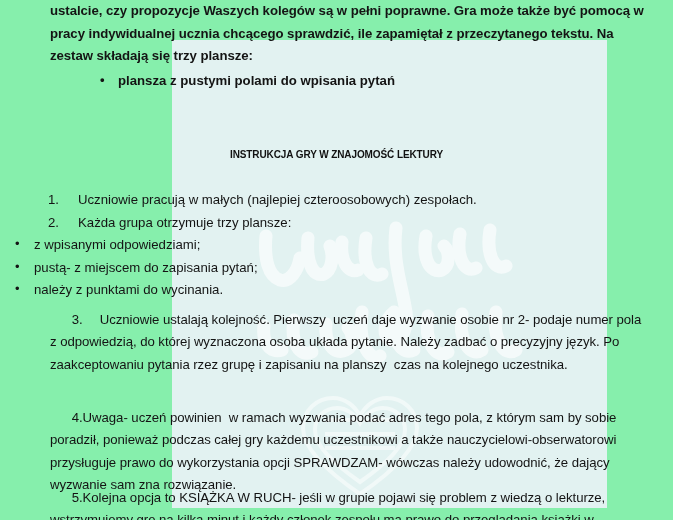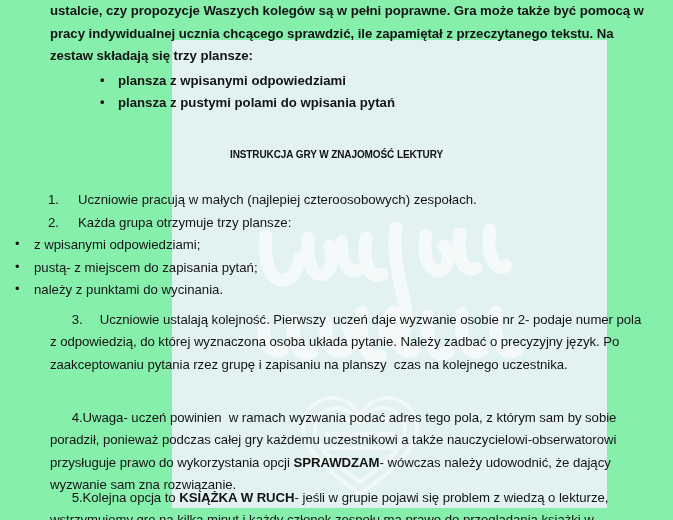--- a/index.html
+++ b/index.html
@@ -173,21 +173,21 @@
     top: 384px;
     width: 592px;
   }
 
   .block5 {
     left: 50px;
     top: 464px;
     width: 592px;
   }
 
-  .para b { font-weight: bold; }
+  .para b { font-weight: normal; }
 </style>
 </head>
 <body>
 
 <div id="page">
 
   <div class="tint-block"></div>
 
   <svg class="watermark wm-script" viewBox="0 0 290 170">
     <g fill="none" stroke="#ffffff" stroke-width="13" stroke-linecap="round" stroke-linejoin="round" opacity="0.75">
@@ -216,21 +216,20 @@
       <path d="M65 92 C38 73, 20 56, 20 40 C20 27, 30 18, 42 18 C51 18, 60 24, 65 33 C70 24, 79 18, 88 18 C100 18, 110 27, 110 40 C110 56, 92 73, 65 92 Z"></path>
       <path d="M30 44 L100 44 M30 58 L100 58 M30 30 L100 30"></path>
     </g>
   </svg>
 
   <div class="content">
 
     <div class="para bold-para">ustalcie, czy propozycje Waszych kolegów są w pełni poprawne. Gra może także być pomocą w pracy indywidualnej ucznia chcącego sprawdzić, ile zapamiętał z przeczytanego tekstu. Na zestaw składają się trzy plansze:</div>
 
     <ul class="bullets-bold">
-      <li>plansza z wpisanymi odpowiedziami</li>
       <li>plansza z pustymi polami do wpisania pytań</li>
     </ul>
 
     <div class="heading">INSTRUKCJA GRY W ZNAJOMOŚĆ LEKTURY</div>
 
     <div class="numlist">
       <div class="nrow">
         <span class="num">1.</span>
         <span>Uczniowie pracują w małych (najlepiej czteroosobowych) zespołach.</span>
       </div>

